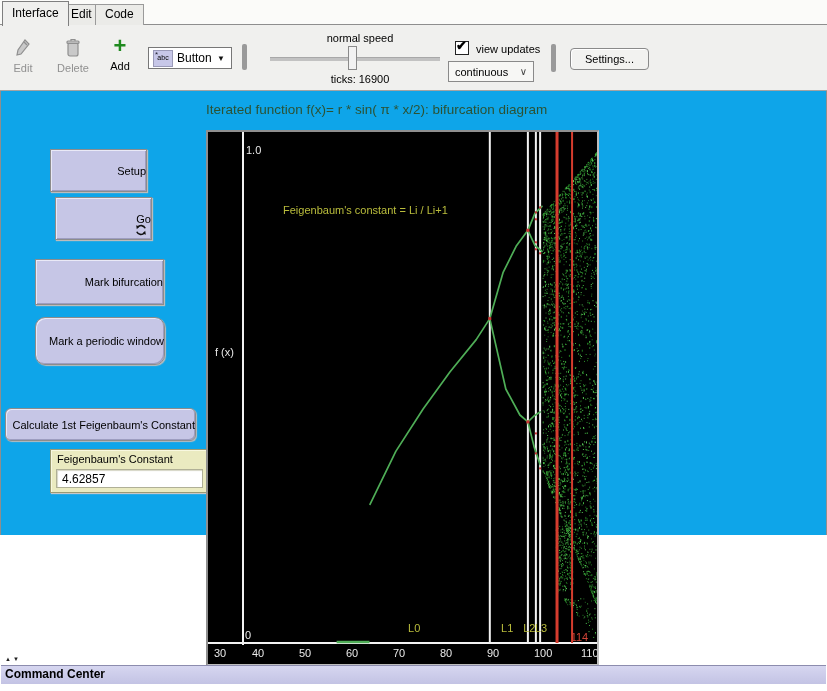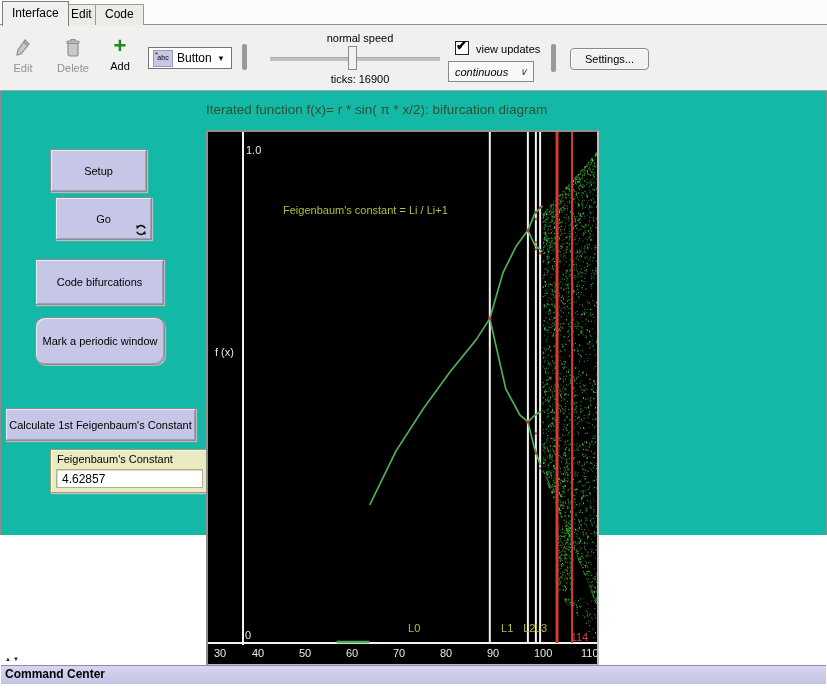--- a/index.html
+++ b/index.html
@@ -35,30 +35,30 @@
   .slider-track{position:absolute;height:3px;background:#c2c2c2;border-top:1px solid #a8a8a8;}
   .slider-thumb{position:absolute;width:9px;height:24px;background:#f2f2f2;
                 border:1px solid #8a8a8a;box-sizing:border-box;cursor:pointer;}
   .chk{display:inline-block;width:12px;height:12px;background:#fff;border:1.5px solid #222;
        box-sizing:content-box;position:relative;vertical-align:-2px;cursor:pointer;}
   .chk span{position:absolute;left:0px;top:-4px;font-size:13px;font-weight:bold;}
   .pushbtn{position:absolute;background:#f2f2f0;border:1px solid #8a8a8a;border-radius:4px;
            text-align:center;box-sizing:border-box;cursor:pointer;
            box-shadow:inset 1px 1px 0 #ffffff;}
   .selectbox{position:absolute;background:#f7f7f5;border:1px solid #8a8a8a;box-sizing:border-box;
-           display:flex;align-items:center;padding:0 6px;cursor:pointer;font-style:italic;}
+           display:flex;align-items:center;padding:0 6px;cursor:pointer;}
   .selectbox .chev{margin-left:auto;color:#444;font-size:10px;}
 
   
-  .content{position:absolute;left:0;top:91px;width:827px;height:444px;background:#14b8a6;
+  .content{position:absolute;left:0;top:91px;width:827px;height:444px;background:#0ea5e9;
            border-left:1px solid #8e8e8e;border-right:1px solid #8e8e8e;box-sizing:border-box;}
   .view-title{position:absolute;left:205px;top:11px;font-size:13.5px;color:#2c5233;}
 
   .nlbtn{position:absolute;background:#c6c6e6;border:1px solid #8c8c8c;box-sizing:border-box;
-         display:flex;align-items:center;justify-content:center;font-size:11px;cursor:pointer;
+         display:flex;align-items:center;justify-content:flex-end;font-size:11px;cursor:pointer;
          box-shadow:inset 1px 1px 0 #e9e9f7, inset -1px -1px 0 #9d9dc0, 1px 1px 1px #bcbcbc;
          text-align:center;}
   .forever{position:absolute;right:4px;bottom:3px;line-height:0;}
 
   .monitor{position:absolute;background:#eaeac0;border:1px solid #9a9a74;box-sizing:border-box;
            box-shadow:inset 1px 1px 0 #f8f8e0, 1px 1px 1px #c8c8c8;}
   .monitor .mlabel{display:block;padding:3px 0 0 6px;font-size:11px;}
   .monitor .mvalue{position:absolute;left:5px;right:7px;top:19px;height:19px;background:#fff;
            border:1px solid #b0b096;box-shadow:inset 1px 1px 1px #d5d5c5;font-size:12px;
            line-height:18px;padding-left:5px;box-sizing:border-box;}
@@ -161,28 +161,28 @@
             <path d="M10.2 4.2 A4.4 4.4 0 0 0 2.6 3.4"></path>
             <path d="M1.8 7.8 A4.4 4.4 0 0 0 9.4 8.6"></path>
           </g>
           <polygon points="1.2,1.2 4.4,2.4 1.8,5.2" fill="#111"></polygon>
           <polygon points="10.8,10.8 7.6,9.6 10.2,6.8" fill="#111"></polygon>
         </svg>
       </span>
     </div>
 
     <div class="nlbtn" style="left:34px;top:168px;width:129px;height:46px;">
-      <span>Code bifurcations</span>
+      <span>Mark bifurcation</span>
     </div>
 
     <div class="nlbtn" style="left:34px;top:226px;width:130px;height:48px;border-radius:10px;">
       <span>Mark a periodic window</span>
     </div>
 
-    <div class="nlbtn" style="left:4px;top:317px;width:191px;height:33px;">
+    <div class="nlbtn" style="left:4px;top:317px;width:191px;height:33px;border-radius:6px;">
       <span>Calculate 1st  Feigenbaum's Constant</span>
     </div>
 
     <div class="monitor" style="left:21px;top:358px;width:161px;height:44px;margin-left:28px;">
       <span class="mlabel">Feigenbaum's Constant</span>
       <span class="mvalue">4.62857</span>
     </div>
 
     <div class="plot-frame">
       <svg id="plotsvg" width="389" height="532" viewBox="0 0 389 532">

